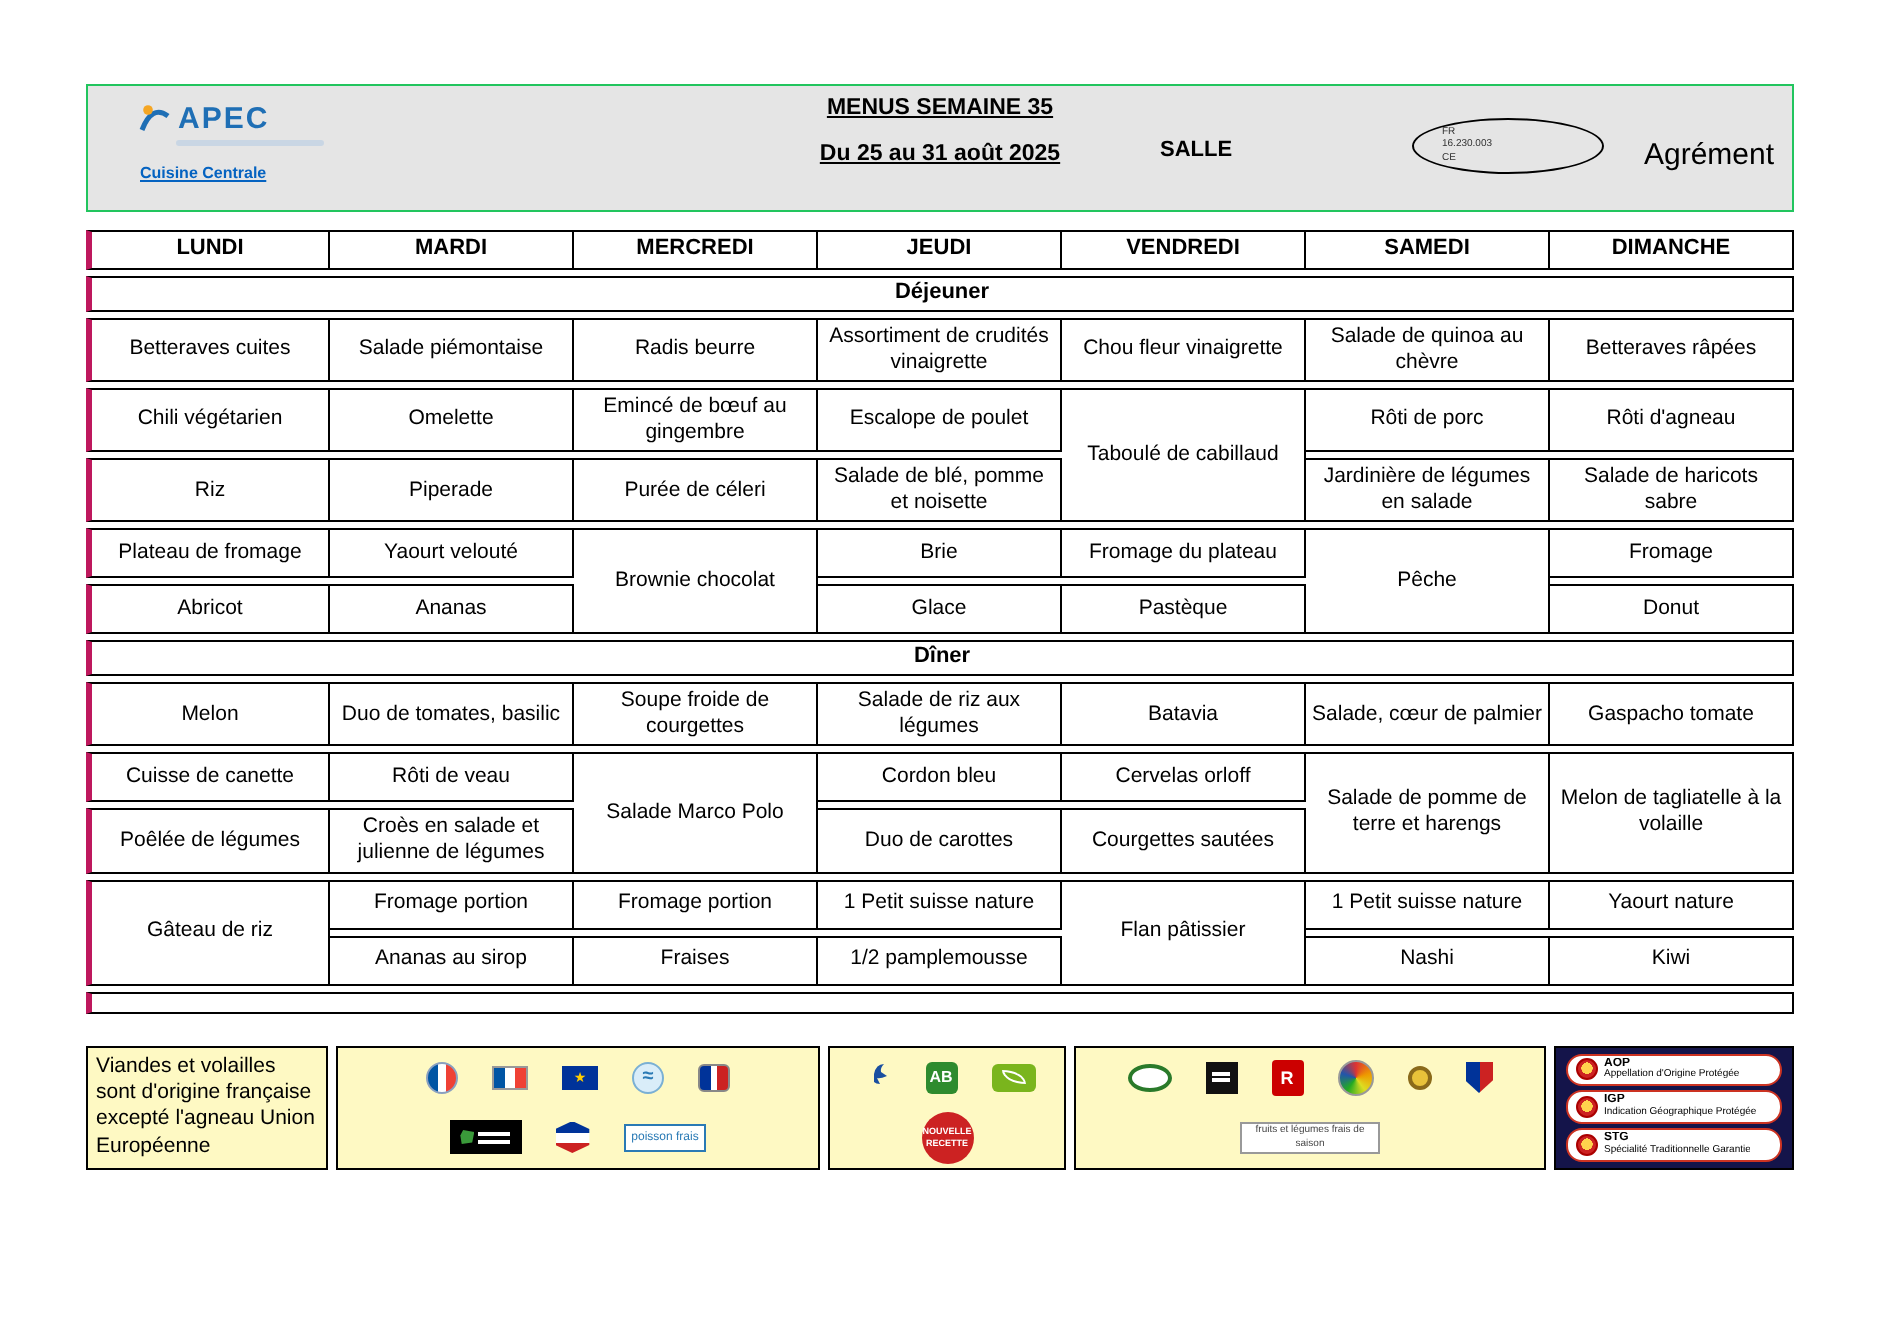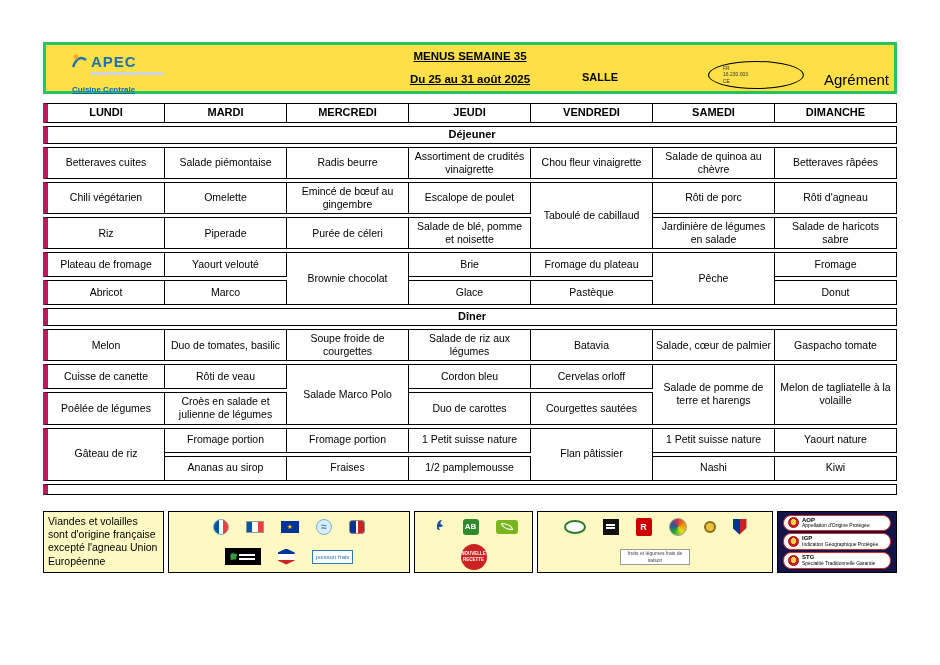--- a/index.html
+++ b/index.html
@@ -6,21 +6,21 @@
   html,body { background:#fff; }
   body {
     width:940px; height:665px;
     font-family:"Liberation Sans", sans-serif;
     color:#000; position:relative; overflow:hidden;
   }
   .page { position:absolute; inset:0; background:#fff; }
   .content { position:absolute; left:43px; top:42px; width:854px; }
 
   
-  .header-box { position:relative; height:52px; border:3px solid #22c55e; background:#fde047; }
+  .header-box { position:relative; height:64px; border:1px solid #22c55e; background:#e5e5e5; }
   .logo-block { position:absolute; left:24px; top:7px; width:130px; }
   .logo-row { display:flex; align-items:center; gap:3px; }
   .logo-text { font-size:15px; font-weight:bold; color:#1f6fb5; letter-spacing:1px; }
   .logo-tagline { width:74px; height:3px; background:#c9d6e4; margin:2px 0 3px 20px; border-radius:2px; }
   .logo-sub { font-size:8px; color:#0563c1; text-decoration:underline; font-weight:bold; cursor:pointer; margin-left:2px; display:inline-block; }
   .title-block { position:absolute; left:50%; top:5px; transform:translateX(-50%); text-align:center; white-space:nowrap; }
   .title-line { font-size:11.5px; font-weight:bold; text-decoration:underline; }
   .title-line + .title-line { margin-top:11px; }
   .salle { position:absolute; left:536px; top:26px; font-size:11px; font-weight:bold; }
   .stamp { position:absolute; left:662px; top:16px; width:96px; height:28px; border:1px solid #000;
@@ -29,21 +29,21 @@
   .agrement { position:absolute; left:778px; top:26px; font-size:15px; }
 
   
   .menu-table { margin-top:6px; width:854px; table-layout:fixed;
                 border-collapse:separate; border-spacing:0 3px; }
   .menu-table th, .menu-table td {
     border:1px solid #000; border-left:none; background:#fff;
     text-align:center; vertical-align:middle; padding:2px 3px;
     font-size:10.5px; line-height:1.25; overflow:hidden;
   }
-  .menu-table th:first-child, .menu-table td:first-child { border-left:5px solid #be185d; }
+  .menu-table th:first-child, .menu-table td:first-child { border-left:3px solid #be185d; }
   .menu-table tr.row-offset td:first-child { border-left:none; }
   .menu-table th { height:19px; font-size:11px; font-weight:bold; }
   .menu-table td.section-title { height:17px; font-weight:bold; font-size:11px; padding:1px; }
   .menu-table td.mcell { height:25px; }
   .menu-table td.empty-strip { height:11px; padding:0; }
 
   
   .footer { margin-top:13px; display:flex; gap:4px; height:62px; }
   .fbox { border:1px solid #000; background:#fef9c3; height:62px; }
   .fbox.origin { width:121px; padding:3px 4px; font-size:10.5px; line-height:1.28; }
@@ -176,21 +176,21 @@
         <td class="mcell">Plateau de fromage</td>
         <td class="mcell">Yaourt velouté</td>
         <td class="mcell" rowspan="2">Brownie chocolat</td>
         <td class="mcell">Brie</td>
         <td class="mcell">Fromage du plateau</td>
         <td class="mcell" rowspan="2">Pêche</td>
         <td class="mcell">Fromage</td>
       </tr>
       <tr>
         <td class="mcell">Abricot</td>
-        <td class="mcell">Marco</td>
+        <td class="mcell">Ananas</td>
         <td class="mcell">Glace</td>
         <td class="mcell">Pastèque</td>
         <td class="mcell">Donut</td>
       </tr>
 
       <tr>
         <td class="section-title" colspan="7">Dîner</td>
       </tr>
       <tr>
         <td class="mcell">Melon</td>

